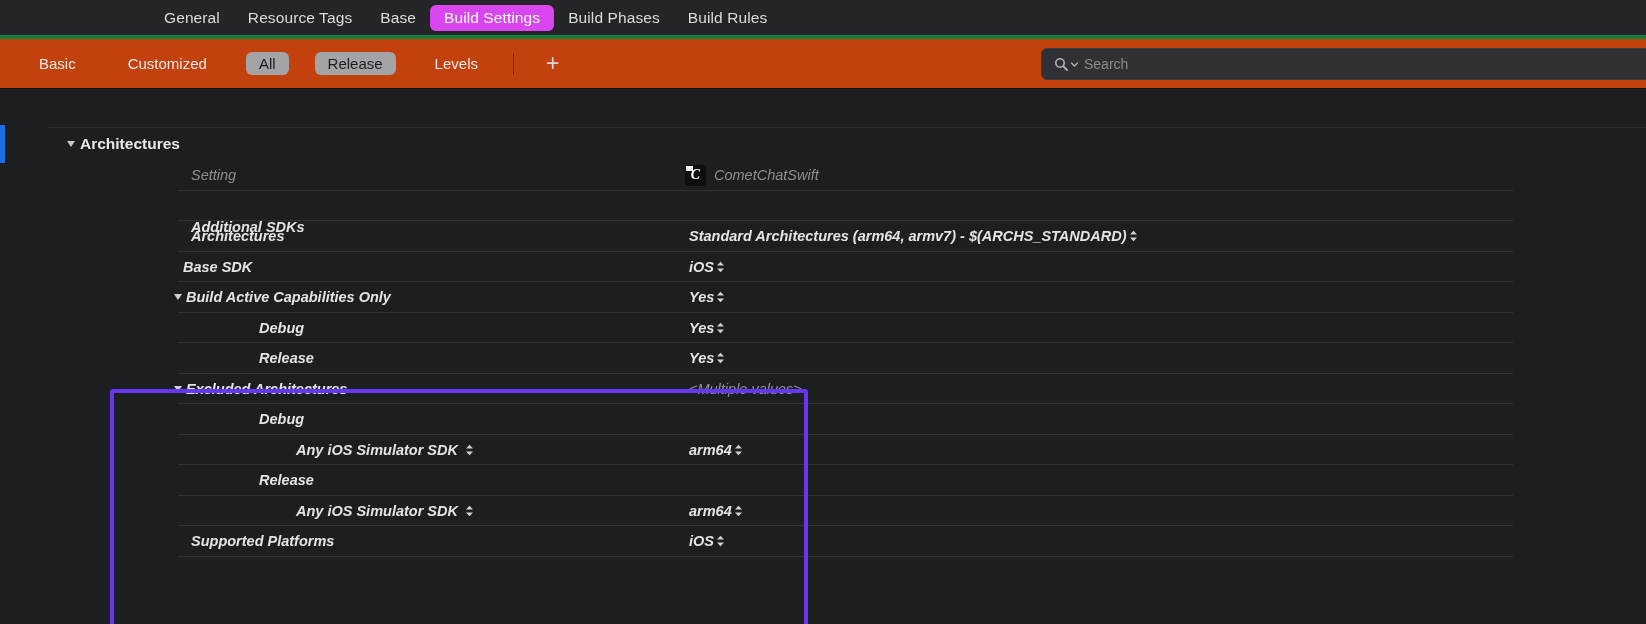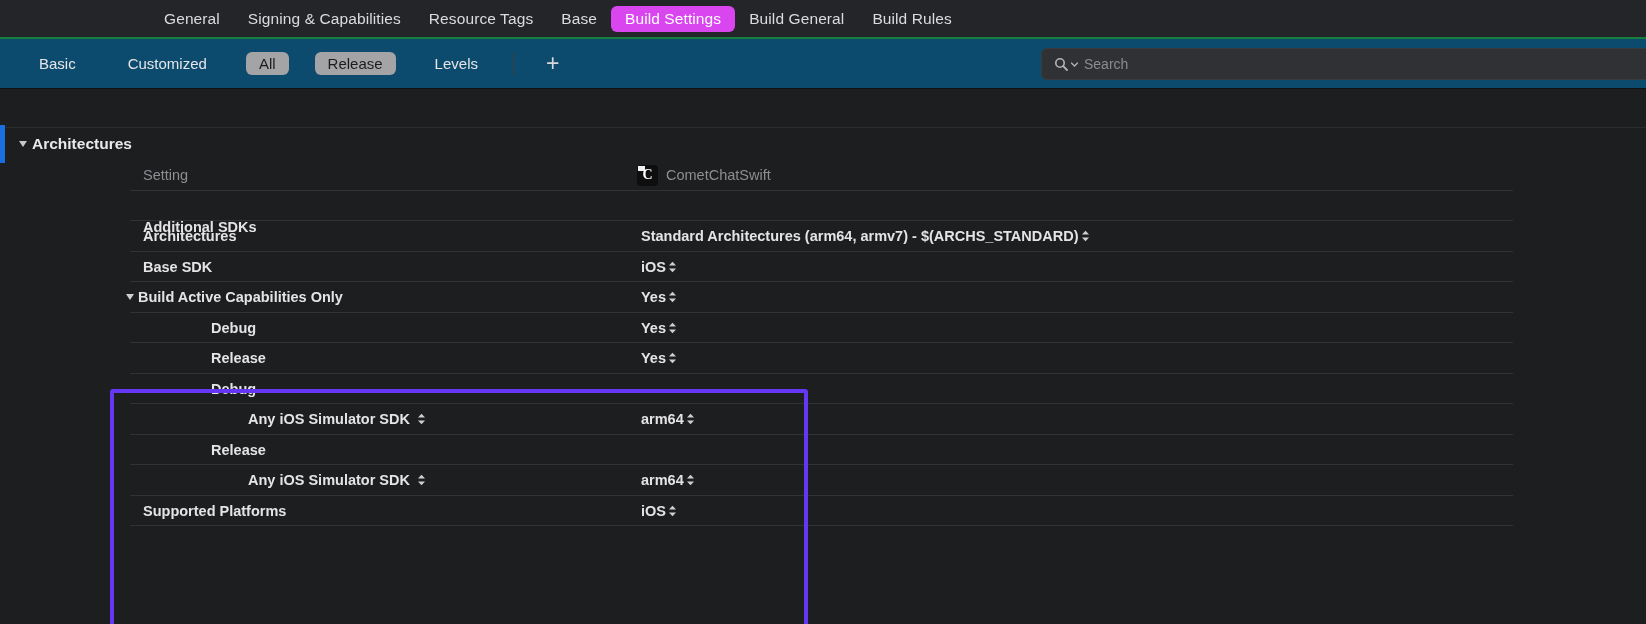--- a/index.html
+++ b/index.html
@@ -13,41 +13,41 @@
 
   
   .tabbar {
     position: relative;
     height: 39px;
     background: #242528;
     display: flex;
     align-items: center;
     padding-left: 150px;
     gap: 0px;
-    border-bottom: 2px solid #15803d;
+    border-bottom: 4px solid #15803d;
   }
   .tab {
     font-size: 15.5px;
     color: #dcdcde;
     padding: 4px 14px;
     border-radius: 6px;
     white-space: nowrap;
     letter-spacing: 0.1px;
   }
   .tab.selected {
     background: #d946ef;
     color: #ffffff;
     font-weight: 500;
   }
 
   
   .filterbar {
     position: relative;
     height: 50px;
-    background: #0c4a6e;
+    background: #c2410c;
     display: flex;
     align-items: center;
     border-bottom: 1px solid #121214;
     padding-left: 26px;
   }
   .fseg {
     font-size: 15px;
     color: #e6e6e8;
     padding: 3px 13px;
     border-radius: 6px;
@@ -81,21 +81,21 @@
     display: flex;
     align-items: center;
     padding-left: 12px;
     gap: 6px;
   }
   .search-icon { display:flex; align-items:center; gap:2px; color:#b4b4b6; }
   .search-icon svg { display:block; }
   .search-ph { font-size: 14px; color: #8c8c90; }
 
   
-  .content { position: relative; background: #1d1e20; height: 535px; }
+  .content { position: relative; background: #1d1e20; height: 535px; padding-left: 48px; }
   .topstrip { height: 39px; background: #1d1e20; border-bottom: 1px solid #2c2d30;}
 
   .accentbar {
     position: absolute;
     left: 0; top: 36px;
     width: 5px; height: 38px;
     background: #1a6fe0;
   }
 
   .group-header {
@@ -112,21 +112,21 @@
     border-bottom: 4.5px solid transparent;
     transform: rotate(90deg);
     flex: none;
   }
   .group-title {
     font-size: 15.5px;
     font-weight: bold;
     color: #e9e9eb;
   }
 
-  .rows { position: relative; }
+  .rows { position: relative; font-style: italic; }
   .row {
     position: relative;
     height: 30.5px;
     display: flex;
     align-items: center;
   }
   .row::after {
     content: "";
     position: absolute;
     left: 130px; right: 133px; bottom: 0;
@@ -201,25 +201,24 @@
     border: 4px solid #6537f5;
     border-radius: 3px;
     pointer-events: none;
   }
 </style>
 </head>
 <body>
 
 <div class="tabbar" id="tabbar">
     <div class="tab">General</div>
-    <div class="tab">Signing &amp; Capabilities</div>
     <div class="tab">Resource Tags</div>
     <div class="tab">Base</div>
     <div class="tab selected">Build Settings</div>
-    <div class="tab">Build General</div>
+    <div class="tab">Build Phases</div>
     <div class="tab">Build Rules</div>
   </div>
 
 <div class="filterbar">
   <div id="segs" style="display:flex;align-items:center;">
       <div class="fseg">Basic</div>
       <div class="fseg">Customized</div>
       <div class="fseg on">All</div>
       <div class="fseg on">Release</div>
       <div class="fseg">Levels</div>
@@ -275,21 +274,21 @@
             <span>Standard Architectures (arm64, armv7)  -  $(ARCHS_STANDARD)</span>
             <span class="stepper">
               <svg width="9" height="12" viewBox="0 0 9 12">
                 <path d="M4.5 0.8 L8 4.6 L1 4.6 Z" fill="#cfcfd2"></path>
                 <path d="M4.5 11.2 L8 7.4 L1 7.4 Z" fill="#cfcfd2"></path>
               </svg>
             </span>
           </div>
         </div>
         <div class="row">
-          <div class="cell-name" style="left: 143px;">
+          <div class="cell-name" style="left: 135px;">
             <span>Base SDK</span>
           </div>
           <div class="cell-value">
             <span>iOS</span>
             <span class="stepper">
               <svg width="9" height="12" viewBox="0 0 9 12">
                 <path d="M4.5 0.8 L8 4.6 L1 4.6 Z" fill="#cfcfd2"></path>
                 <path d="M4.5 11.2 L8 7.4 L1 7.4 Z" fill="#cfcfd2"></path>
               </svg>
             </span>
@@ -332,20 +331,29 @@
             <span>Yes</span>
             <span class="stepper">
               <svg width="9" height="12" viewBox="0 0 9 12">
                 <path d="M4.5 0.8 L8 4.6 L1 4.6 Z" fill="#cfcfd2"></path>
                 <path d="M4.5 11.2 L8 7.4 L1 7.4 Z" fill="#cfcfd2"></path>
               </svg>
             </span>
           </div>
         </div>
         <div class="row">
+          <div class="cell-name" style="left: 127px;">
+            <span class="tri"></span>
+            <span>Excluded Architectures</span>
+          </div>
+          <div class="cell-value dim">
+            <span>&lt;Multiple values&gt;</span>
+          </div>
+        </div>
+        <div class="row">
           <div class="cell-name" style="left: 211px;">
             <span>Debug</span>
           </div>
           <div class="cell-value">
             <span></span>
           </div>
         </div>
         <div class="row">
           <div class="cell-name" style="left: 248px;">
             <span>Any iOS Simulator SDK</span>

